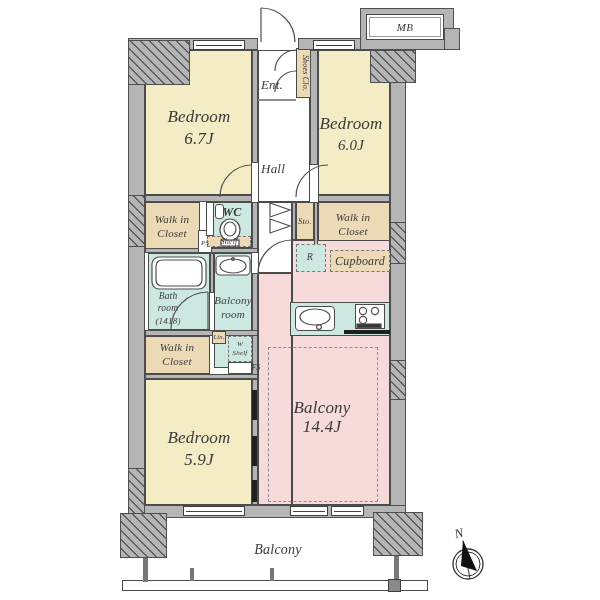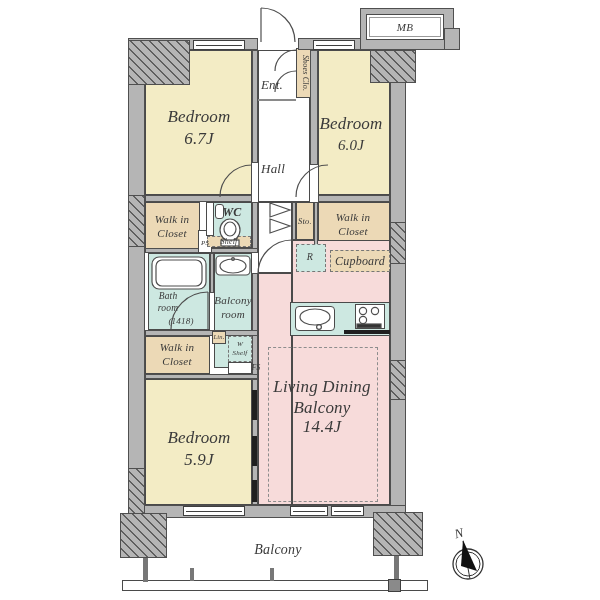--- a/index.html
+++ b/index.html
@@ -161,40 +161,39 @@
       <polygon points="463,540 477,571 461,566" fill="#111"></polygon>
     </g>
   </svg>
 
   <div class="lbl" style="left:199px;top:116px;font-size:17px;">Bedroom</div>
   <div class="lbl" style="left:199px;top:138px;font-size:17px;">6.7J</div>
   <div class="lbl" style="left:351px;top:123px;font-size:17px;">Bedroom</div>
   <div class="lbl" style="left:351px;top:145px;font-size:15px;">6.0J</div>
   <div class="lbl" style="left:199px;top:437px;font-size:17px;">Bedroom</div>
   <div class="lbl" style="left:199px;top:459px;font-size:17px;">5.9J</div>
-  <div class="lbl" style="left:322px;top:386px;font-size:17px;">Living Dining</div>
   <div class="lbl" style="left:322px;top:407px;font-size:17px;">Balcony</div>
   <div class="lbl" style="left:322px;top:426px;font-size:17px;">14.4J</div>
   <div class="lbl" style="left:272px;top:84px;font-size:13px;">Ent.</div>
   <div class="lbl vlbl" style="left:305px;top:73px;font-size:8px;">Shoes Clo.</div>
   <div class="lbl" style="left:273px;top:168px;font-size:13px;">Hall</div>
   <div class="lbl" style="left:405px;top:27px;font-size:11px;">MB</div>
   <div class="lbl" style="left:172px;top:219px;font-size:11px;">Walk in</div>
   <div class="lbl" style="left:172px;top:233px;font-size:11px;">Closet</div>
   <div class="lbl" style="left:205px;top:243px;font-size:7px;">PS</div>
   <div class="lbl" style="left:232px;top:212px;font-size:12px;font-weight:bold;">WC</div>
   <div class="lbl" style="left:229px;top:242px;font-size:8px;">Shelf</div>
   <div class="lbl" style="left:305px;top:221px;font-size:8.5px;">Sto.</div>
   <div class="lbl" style="left:353px;top:217px;font-size:11px;">Walk in</div>
   <div class="lbl" style="left:353px;top:231px;font-size:11px;">Closet</div>
   <div class="lbl" style="left:310px;top:257px;font-size:10px;">R</div>
   <div class="lbl" style="left:360px;top:261px;font-size:12px;">Cupboard</div>
   <div class="lbl" style="left:168px;top:297px;font-size:9.5px;">Bath</div>
   <div class="lbl" style="left:168px;top:309px;font-size:9.5px;">room</div>
-  <div class="lbl" style="left:168px;top:321px;font-size:9px;margin-left:13px;">(1418)</div>
+  <div class="lbl" style="left:168px;top:321px;font-size:9px;">(1418)</div>
   <div class="lbl" style="left:233px;top:300px;font-size:11px;">Balcony</div>
   <div class="lbl" style="left:233px;top:314px;font-size:11px;">room</div>
   <div class="lbl" style="left:219px;top:337px;font-size:6.5px;">Lin.</div>
   <div class="lbl" style="left:240px;top:344px;font-size:7px;">W</div>
   <div class="lbl" style="left:240px;top:353px;font-size:7px;">Shelf</div>
   <div class="lbl" style="left:240px;top:368px;font-size:7.5px;margin-left:16px;">FS</div>
   <div class="lbl" style="left:177px;top:347px;font-size:11px;">Walk in</div>
   <div class="lbl" style="left:177px;top:361px;font-size:11px;">Closet</div>
   <div class="lbl" style="left:278px;top:550px;font-size:14px;">Balcony</div>
   <div class="lbl nlbl" style="left:459px;top:533px;font-size:13px;">N</div>

